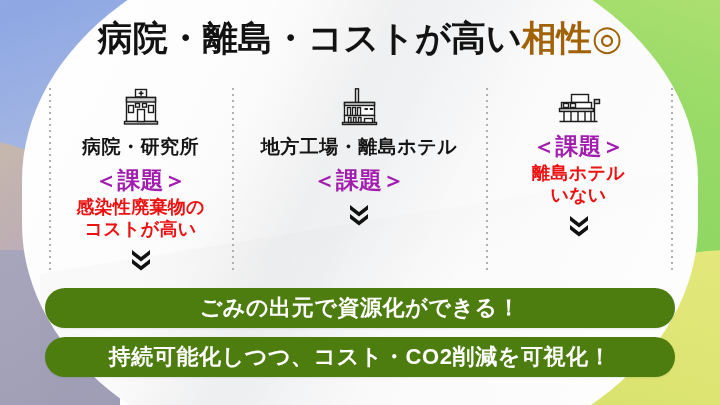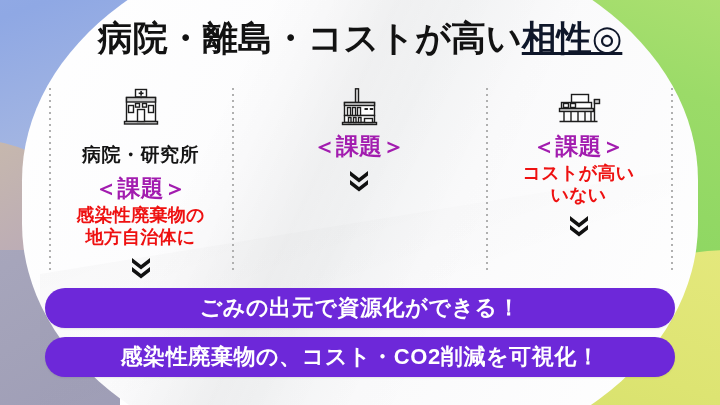--- a/index.html
+++ b/index.html
@@ -93,21 +93,21 @@
     position:absolute;
     top:17px; left:0; width:720px;
     text-align:center;
     font-size:35px;
     font-weight:bold;
     letter-spacing:0px;
     color:#121212;
     white-space:nowrap;
     line-height:1.18;
   }
-  .title .accent { color:#0f172a;text-decoration:underline; }
+  .title .accent { color:#a16207; }
 
   
   .divider {
     position:absolute;
     top:88px;
     width:2px; height:185px;
     background-image:linear-gradient(to bottom,#b0b0b0 0 2px, rgba(0,0,0,0) 2px 6px);
     background-size:2px 6px;
     background-repeat:repeat-y;
   }
@@ -130,21 +130,21 @@
     text-align:center;
   }
   .col.c1 { width:183px; }
   .col.c2 { width:254px; }
   .col.c3 { width:185px; }
 
   .col-icon { height:42px; display:flex; align-items:flex-end; justify-content:center; }
   .col-icon svg { display:block; }
 
   .col-title {
-    margin-top:16px;
+    margin-top:8px;
     font-size:19px;
     font-weight:bold;
     color:#151515;
     white-space:nowrap;
     letter-spacing:.5px;
   }
   .col-kadai {
     margin-top:5px;
     font-size:23px;
     font-weight:bold;
@@ -167,21 +167,21 @@
     line-height:0;
   }
 
   
   .banner {
     position:absolute;
     left:45px;
     width:630px;
     height:40px;
     border-radius:20px;
-    background:#6d28d9;
+    background:#4d7c0f;
     color:#ffffff;
     font-size:22px;
     font-weight:bold;
     display:flex;
     align-items:center;
     justify-content:center;
     white-space:nowrap;
     letter-spacing:.6px;
     box-shadow:0 1px 2px rgba(0,0,0,.08);
   }
@@ -232,21 +232,21 @@
               <rect x="19.3" y="2.9" width="1.6" height="4.8"></rect>
               <rect x="17.7" y="4.5" width="4.8" height="1.6"></rect>
               <rect x="20" y="9.2" width="0" height="0"></rect>
             </g>
             <rect x="19.6" y="9.2" width="1" height="1" fill="#1d1d1d"></rect>
           </svg>
         </div>
         <div class="col-title">病院・研究所</div>
         <div class="col-kadai">＜課題＞</div>
         <div class="col-issue">感染性廃棄物の
-地方自治体に</div>
+コストが高い</div>
         <div class="col-arrow">
           <svg width="26" height="26" viewBox="0 0 26 26" aria-hidden="true">
             <path d="M4 5 L13 12 L22 5 L22 9.5 L13 16.5 L4 9.5 Z" fill="#111"></path>
             <path d="M4 14 L13 21 L22 14 L22 18.5 L13 25.5 L4 18.5 Z" fill="#111"></path>
           </svg>
         </div>
       </div>
 
       <div class="col c2">
         <div class="col-icon">
@@ -264,20 +264,21 @@
               <rect x="15.5" y="29.5" width="2.5" height="5" fill="#fff"></rect>
               <rect x="20.5" y="29.5" width="2.5" height="5" fill="#fff"></rect>
               <rect x="26.5" y="30.5" width="8" height="4" fill="#fff"></rect>
             </g>
             <g fill="#1d1d1d">
               <rect x="26.5" y="20" width="3.4" height="2"></rect>
               <rect x="31.8" y="20" width="3.4" height="2"></rect>
             </g>
           </svg>
         </div>
+        <div class="col-title">地方工場・離島ホテル</div>
         <div class="col-kadai">＜課題＞</div>
         <div class="col-arrow">
           <svg width="26" height="26" viewBox="0 0 26 26" aria-hidden="true">
             <path d="M4 5 L13 12 L22 5 L22 9.5 L13 16.5 L4 9.5 Z" fill="#111"></path>
             <path d="M4 14 L13 21 L22 14 L22 18.5 L13 25.5 L4 18.5 Z" fill="#111"></path>
           </svg>
         </div>
       </div>
 
       <div class="col c3">
@@ -290,33 +291,33 @@
               <rect x="7.5" y="13.5" width="5" height="4" fill="#fff"></rect>
               <rect x="14.5" y="13.5" width="5" height="4" fill="#fff"></rect>
               <path d="M3.5 31.5 h38"></path>
               <path d="M8 21.5 v10 M15 21.5 v10 M22 21.5 v10 M29 21.5 v10 M35 21.5 v10"></path>
               <path d="M38.5 9 v22"></path>
               <rect x="38.5" y="9.5" width="5" height="4" fill="#cfcfcf"></rect>
             </g>
           </svg>
         </div>
         <div class="col-kadai">＜課題＞</div>
-        <div class="col-issue">コストが高い
+        <div class="col-issue">離島ホテル
 いない</div>
         <div class="col-arrow">
           <svg width="26" height="26" viewBox="0 0 26 26" aria-hidden="true">
             <path d="M4 5 L13 12 L22 5 L22 9.5 L13 16.5 L4 9.5 Z" fill="#111"></path>
             <path d="M4 14 L13 21 L22 14 L22 18.5 L13 25.5 L4 18.5 Z" fill="#111"></path>
           </svg>
         </div>
       </div>
 
     </div>
 
     <div class="banner b1">
       <span>ごみの出元で資源化ができる！</span>
     </div>
     <div class="banner b2">
-      <span>感染性廃棄物の、コスト・CO2削減を可視化！</span>
+      <span>持続可能化しつつ、コスト・CO2削減を可視化！</span>
     </div>
 
   </div>
 </div>
 
 </body></html>

